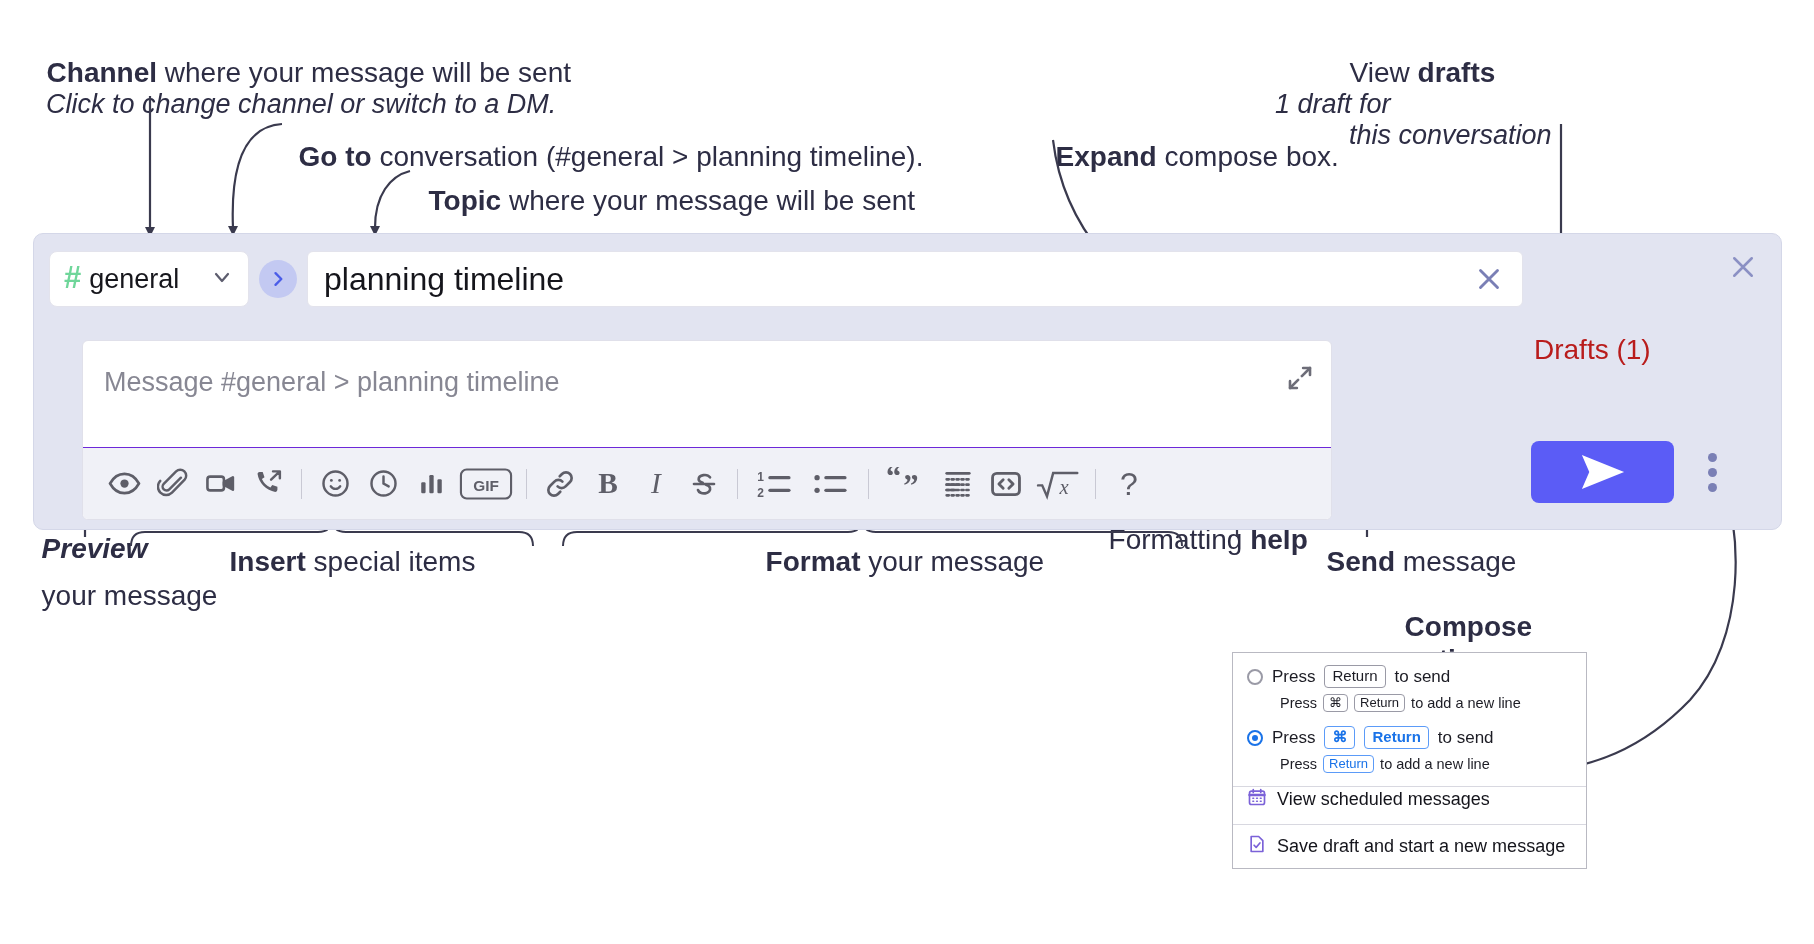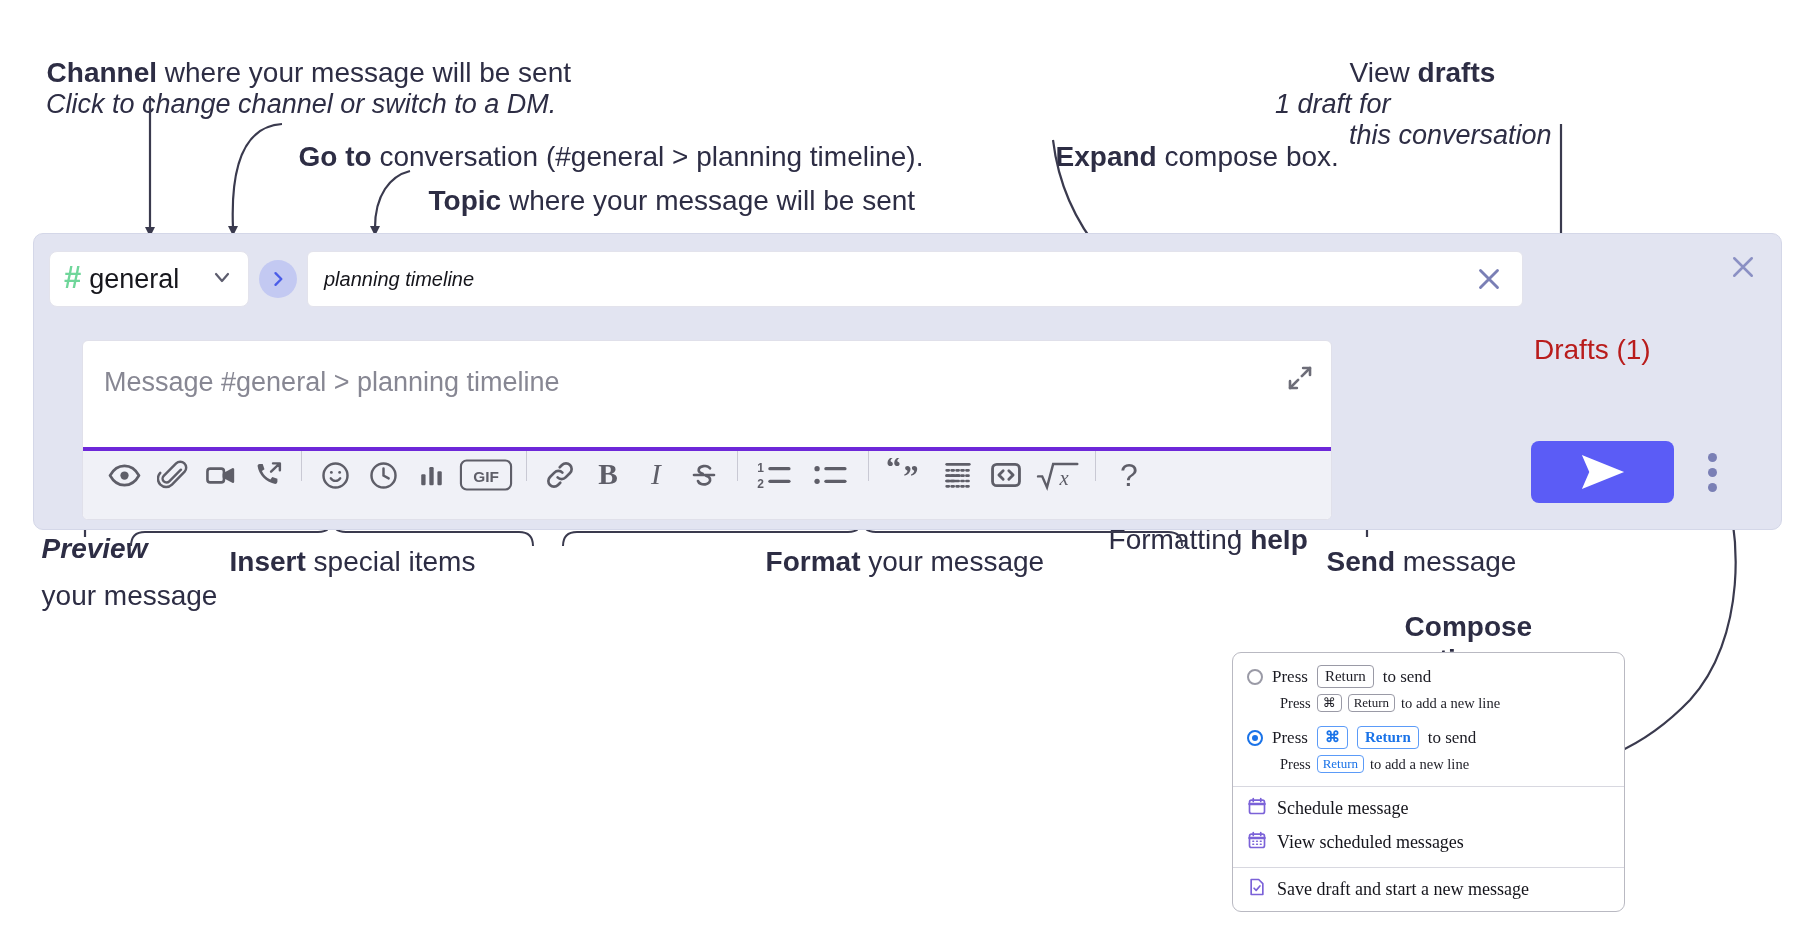--- a/index.html
+++ b/index.html
@@ -29,54 +29,54 @@
   #chevron{margin-left:auto;color:#5d5d6e;}
   #go-btn{
     width:38px;height:38px;border-radius:50%;background:#c3c9f2;
     display:flex;align-items:center;justify-content:center;margin:0 10px;
     color:#4a5ce8;
   }
   #topic-field{
     width:1216px;height:56px;background:#fff;border:1px solid #e3e3ec;border-radius:6px;
     display:flex;align-items:center;padding:0 16px;box-sizing:border-box;
   }
-  #topic-text{font-size:20px;color:#15151b;flex:1;font-style:italic;}
+  #topic-text{font-size:32px;color:#15151b;flex:1;}
   #topic-clear{color:#7a7fb5;display:flex;}
 
   #msgbox{
     position:absolute;left:48px;top:106px;width:1250px;height:180px;
     background:#fff;border:1px solid #e0e0ea;border-radius:6px;box-sizing:border-box;
   }
   #placeholder{position:absolute;left:21px;top:26px;font-size:27px;color:#878793;}
   #expand{position:absolute;right:16px;top:22px;color:#6d6d78;}
 
   #toolbar{
     position:absolute;left:0;bottom:0;width:100%;height:72px;background:#f0f1f7;
-    border-top:4px solid #6d28d9;border-radius:0 0 5px 5px;
-    display:flex;align-items:flex-start;padding-left:17px;box-sizing:border-box;
+    border-top:1px solid #6d28d9;border-radius:0 0 5px 5px;
+    display:flex;align-items:center;padding-left:17px;box-sizing:border-box;
   }
   .tb{width:48px;height:48px;display:flex;align-items:center;justify-content:center;color:#5e5e68;}
   .sep{width:1px;height:30px;background:#c9c9d4;margin:0 9px;}
 
   #drafts{
     position:absolute;left:1533px;top:333px;font-size:28px;color:#b91c1c;
   }
   #send{
     position:absolute;left:1530px;top:440px;width:143px;height:62px;border-radius:8px;
     background:#5b5cf6;display:flex;align-items:center;justify-content:center;
   }
   #kebab{position:absolute;left:1707px;top:452px;display:flex;flex-direction:column;gap:6px;align-items:center;}
   #kebab i{width:9px;height:9px;border-radius:50%;background:#7a7fb5;display:block;}
   #panel-close{position:absolute;right:23px;top:18px;color:#8b90c4;}
 
   
   #menu{
-    position:absolute;left:1232px;top:652px;width:393px;
-    background:#fff;border:1px solid #b9b9c2;border-radius:9px;box-sizing:border-box;
-    padding:10px 0 0 0;font-size:17px;color:#1c1c24;font-family:Liberation Serif, serif;
+    position:absolute;left:1232px;top:652px;width:355px;
+    background:#fff;border:1px solid #b9b9c2;border-radius:0;box-sizing:border-box;
+    padding:10px 0 0 0;font-size:17px;color:#1c1c24;
   }
   .mrow{display:flex;align-items:center;padding:0 14px;gap:9px;height:27px;}
   .msub{display:flex;align-items:center;padding:0 14px 0 47px;gap:6px;height:26px;font-size:14.5px;}
   .radio{width:16px;height:16px;border:2px solid #9a9aa6;border-radius:50%;box-sizing:border-box;flex:none;}
   .radio.on{border-color:#1a73e8;position:relative;}
   .radio.on::after{content:"";position:absolute;left:3px;top:3px;width:6px;height:6px;border-radius:50%;background:#1a73e8;}
   .key{border:1px solid #9a9aa6;border-radius:4px;padding:1px 7px;font-size:15px;color:#1c1c24;line-height:1.25;}
   .key.sm{font-size:13px;padding:0 5px;}
   .key.blue{border-color:#5b9bf8;color:#1a73e8;font-weight:700;}
   .key.blue.sm{font-weight:400;}
@@ -423,30 +423,20 @@
     <span>to send</span>
   </div>
   <div class="msub">
     <span>Press</span>
     <span class="key blue sm">Return</span>
     <span>to add a new line</span>
   </div>
 
   <div class="mdiv"></div>
 
-  <div class="mitem">
-    <span>
-      <svg width="20" height="20" viewBox="0 0 24 24" fill="none" stroke="#7b62d8" stroke-width="2" stroke-linecap="round">
-          <rect x="3" y="5" width="18" height="16" rx="2.5"></rect>
-          <path d="M3 9.5 H21" stroke-width="3"></path>
-          <path d="M7.5 3 V6.5 M16.5 3 V6.5"></path>
-        </svg>
-    </span>
-    <span>Schedule message</span>
-  </div>
 
   <div class="mitem" style="padding-top:0">
     <span>
       <svg width="20" height="20" viewBox="0 0 24 24" fill="none" stroke="#7b62d8" stroke-width="2" stroke-linecap="round">
           <rect x="3" y="5" width="18" height="16" rx="2.5"></rect>
           <path d="M3 9.5 H21" stroke-width="3"></path>
           <path d="M7.5 3 V6.5 M16.5 3 V6.5"></path>
           <g stroke-width="1.8">
             <path d="M7 13.5 h1 M11.5 13.5 h1 M16 13.5 h1 M7 17 h1 M11.5 17 h1 M16 17 h1"></path>
           </g>

